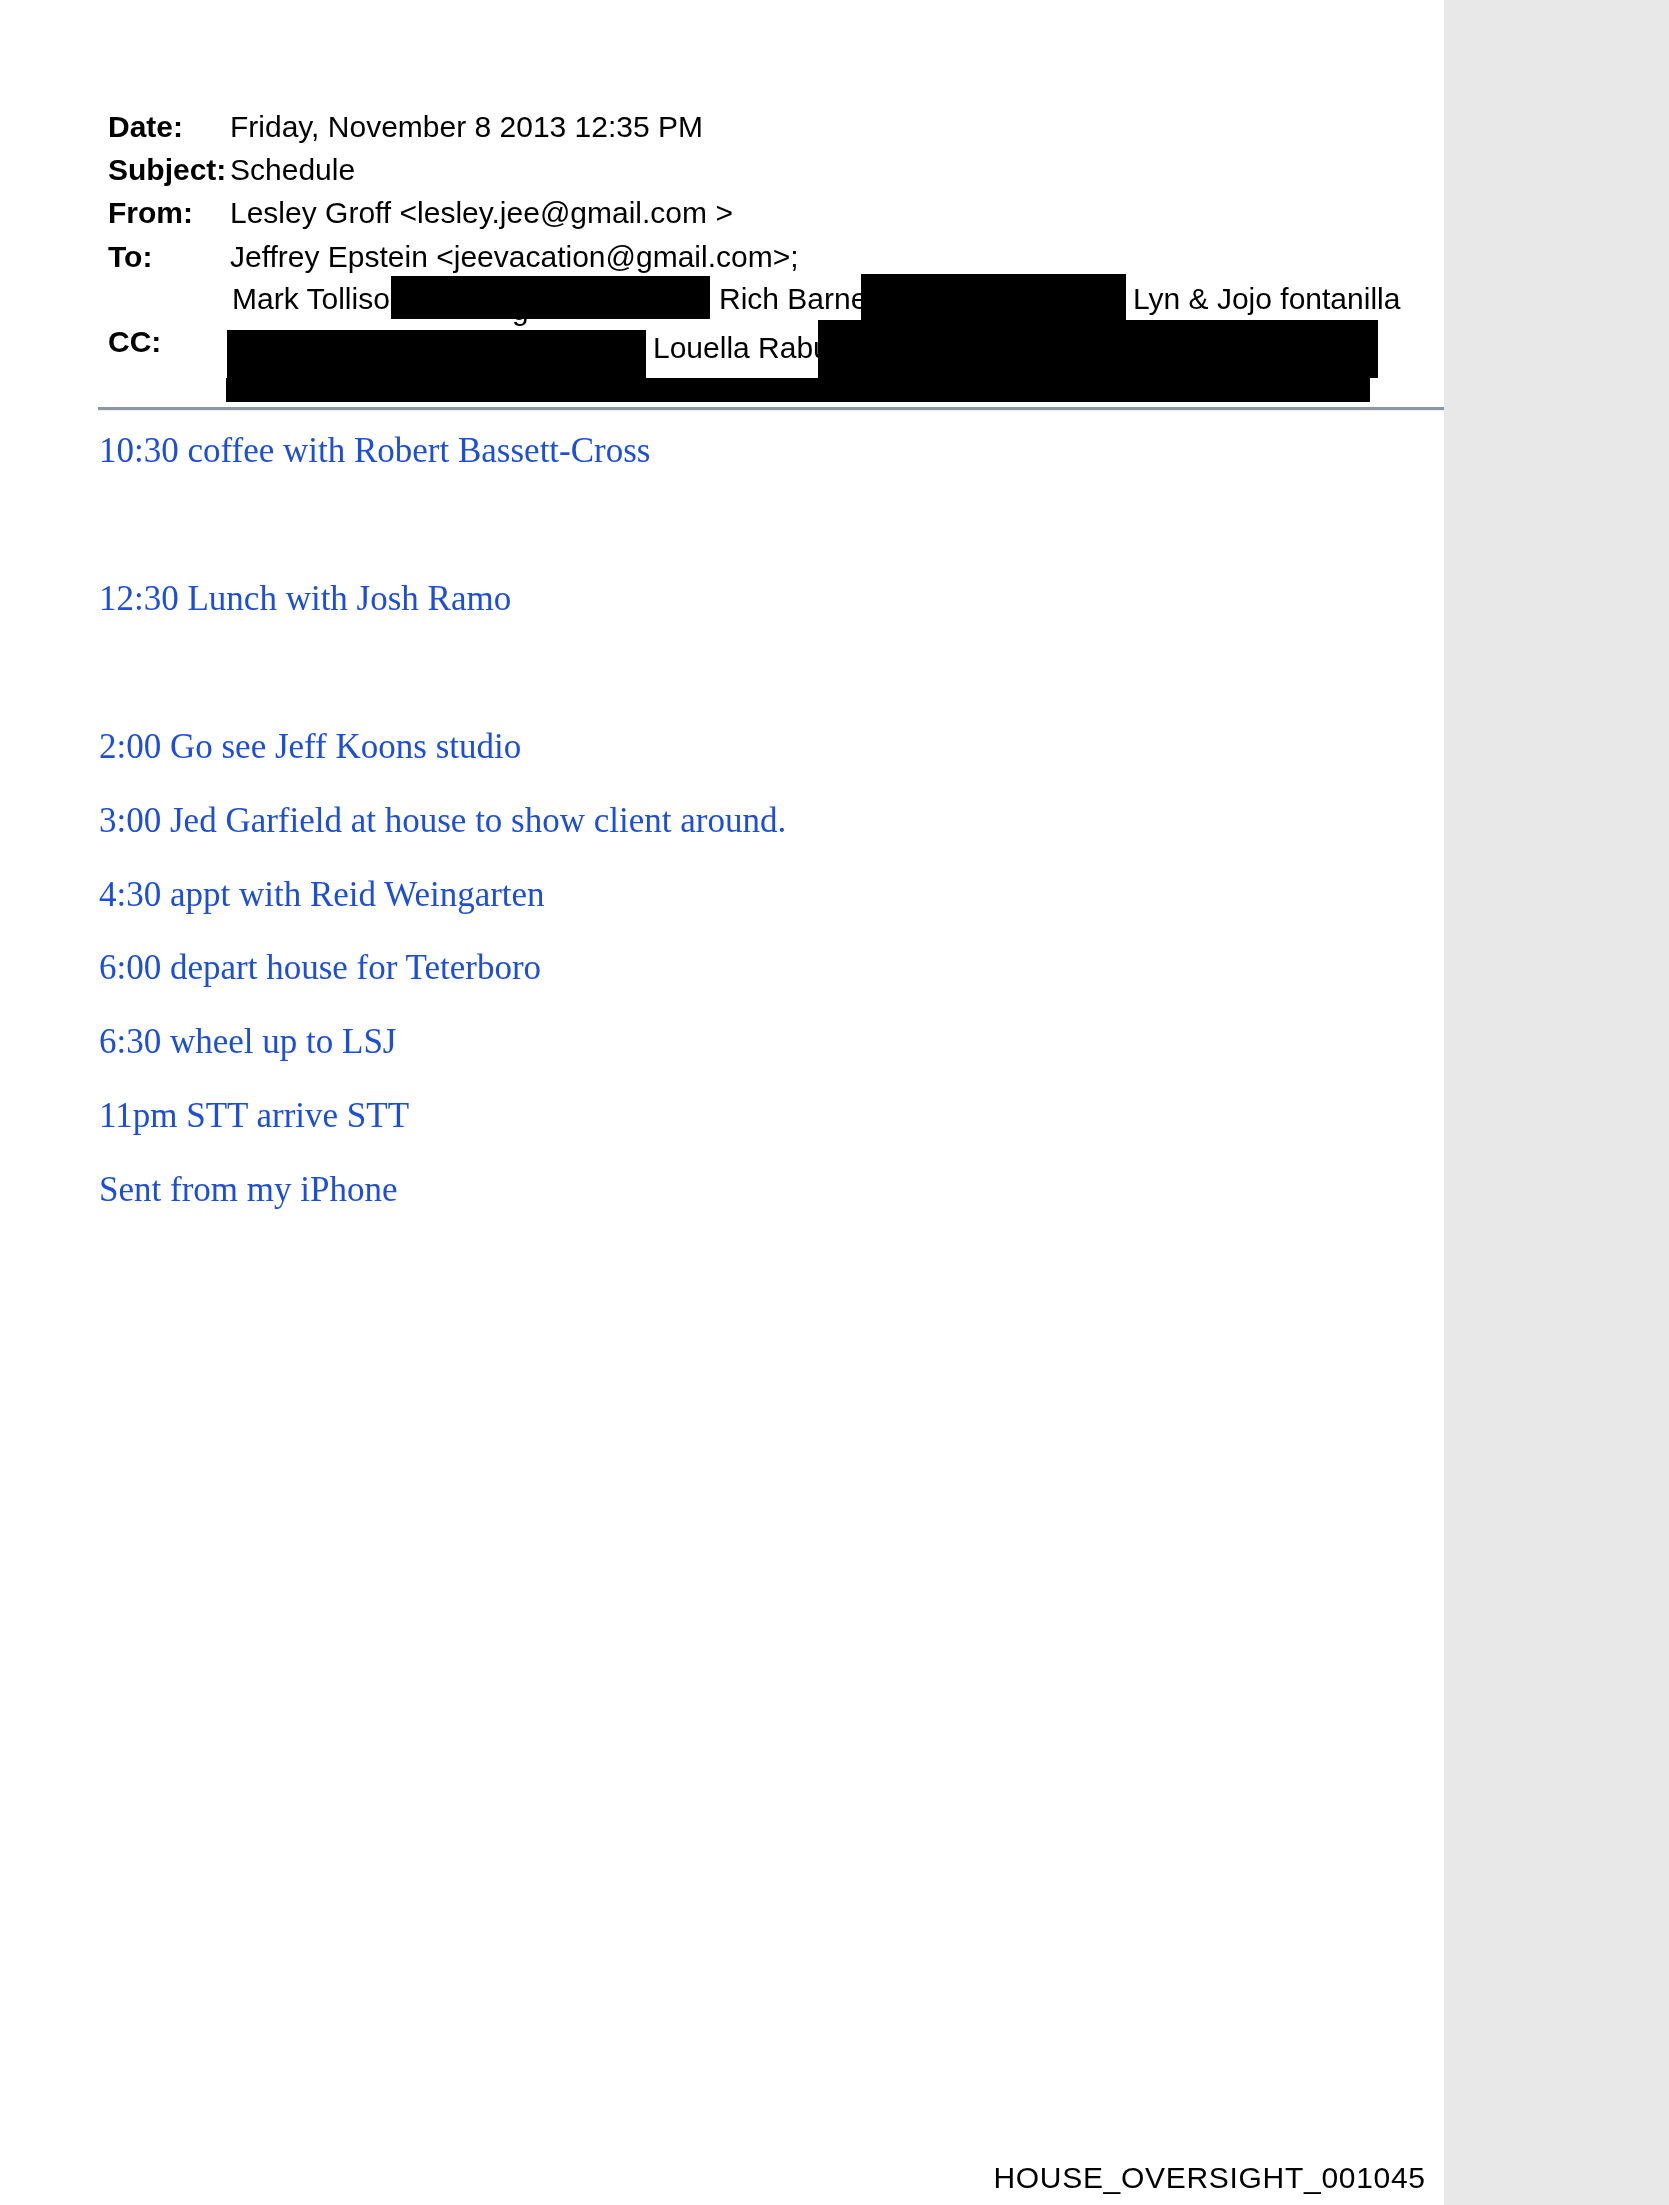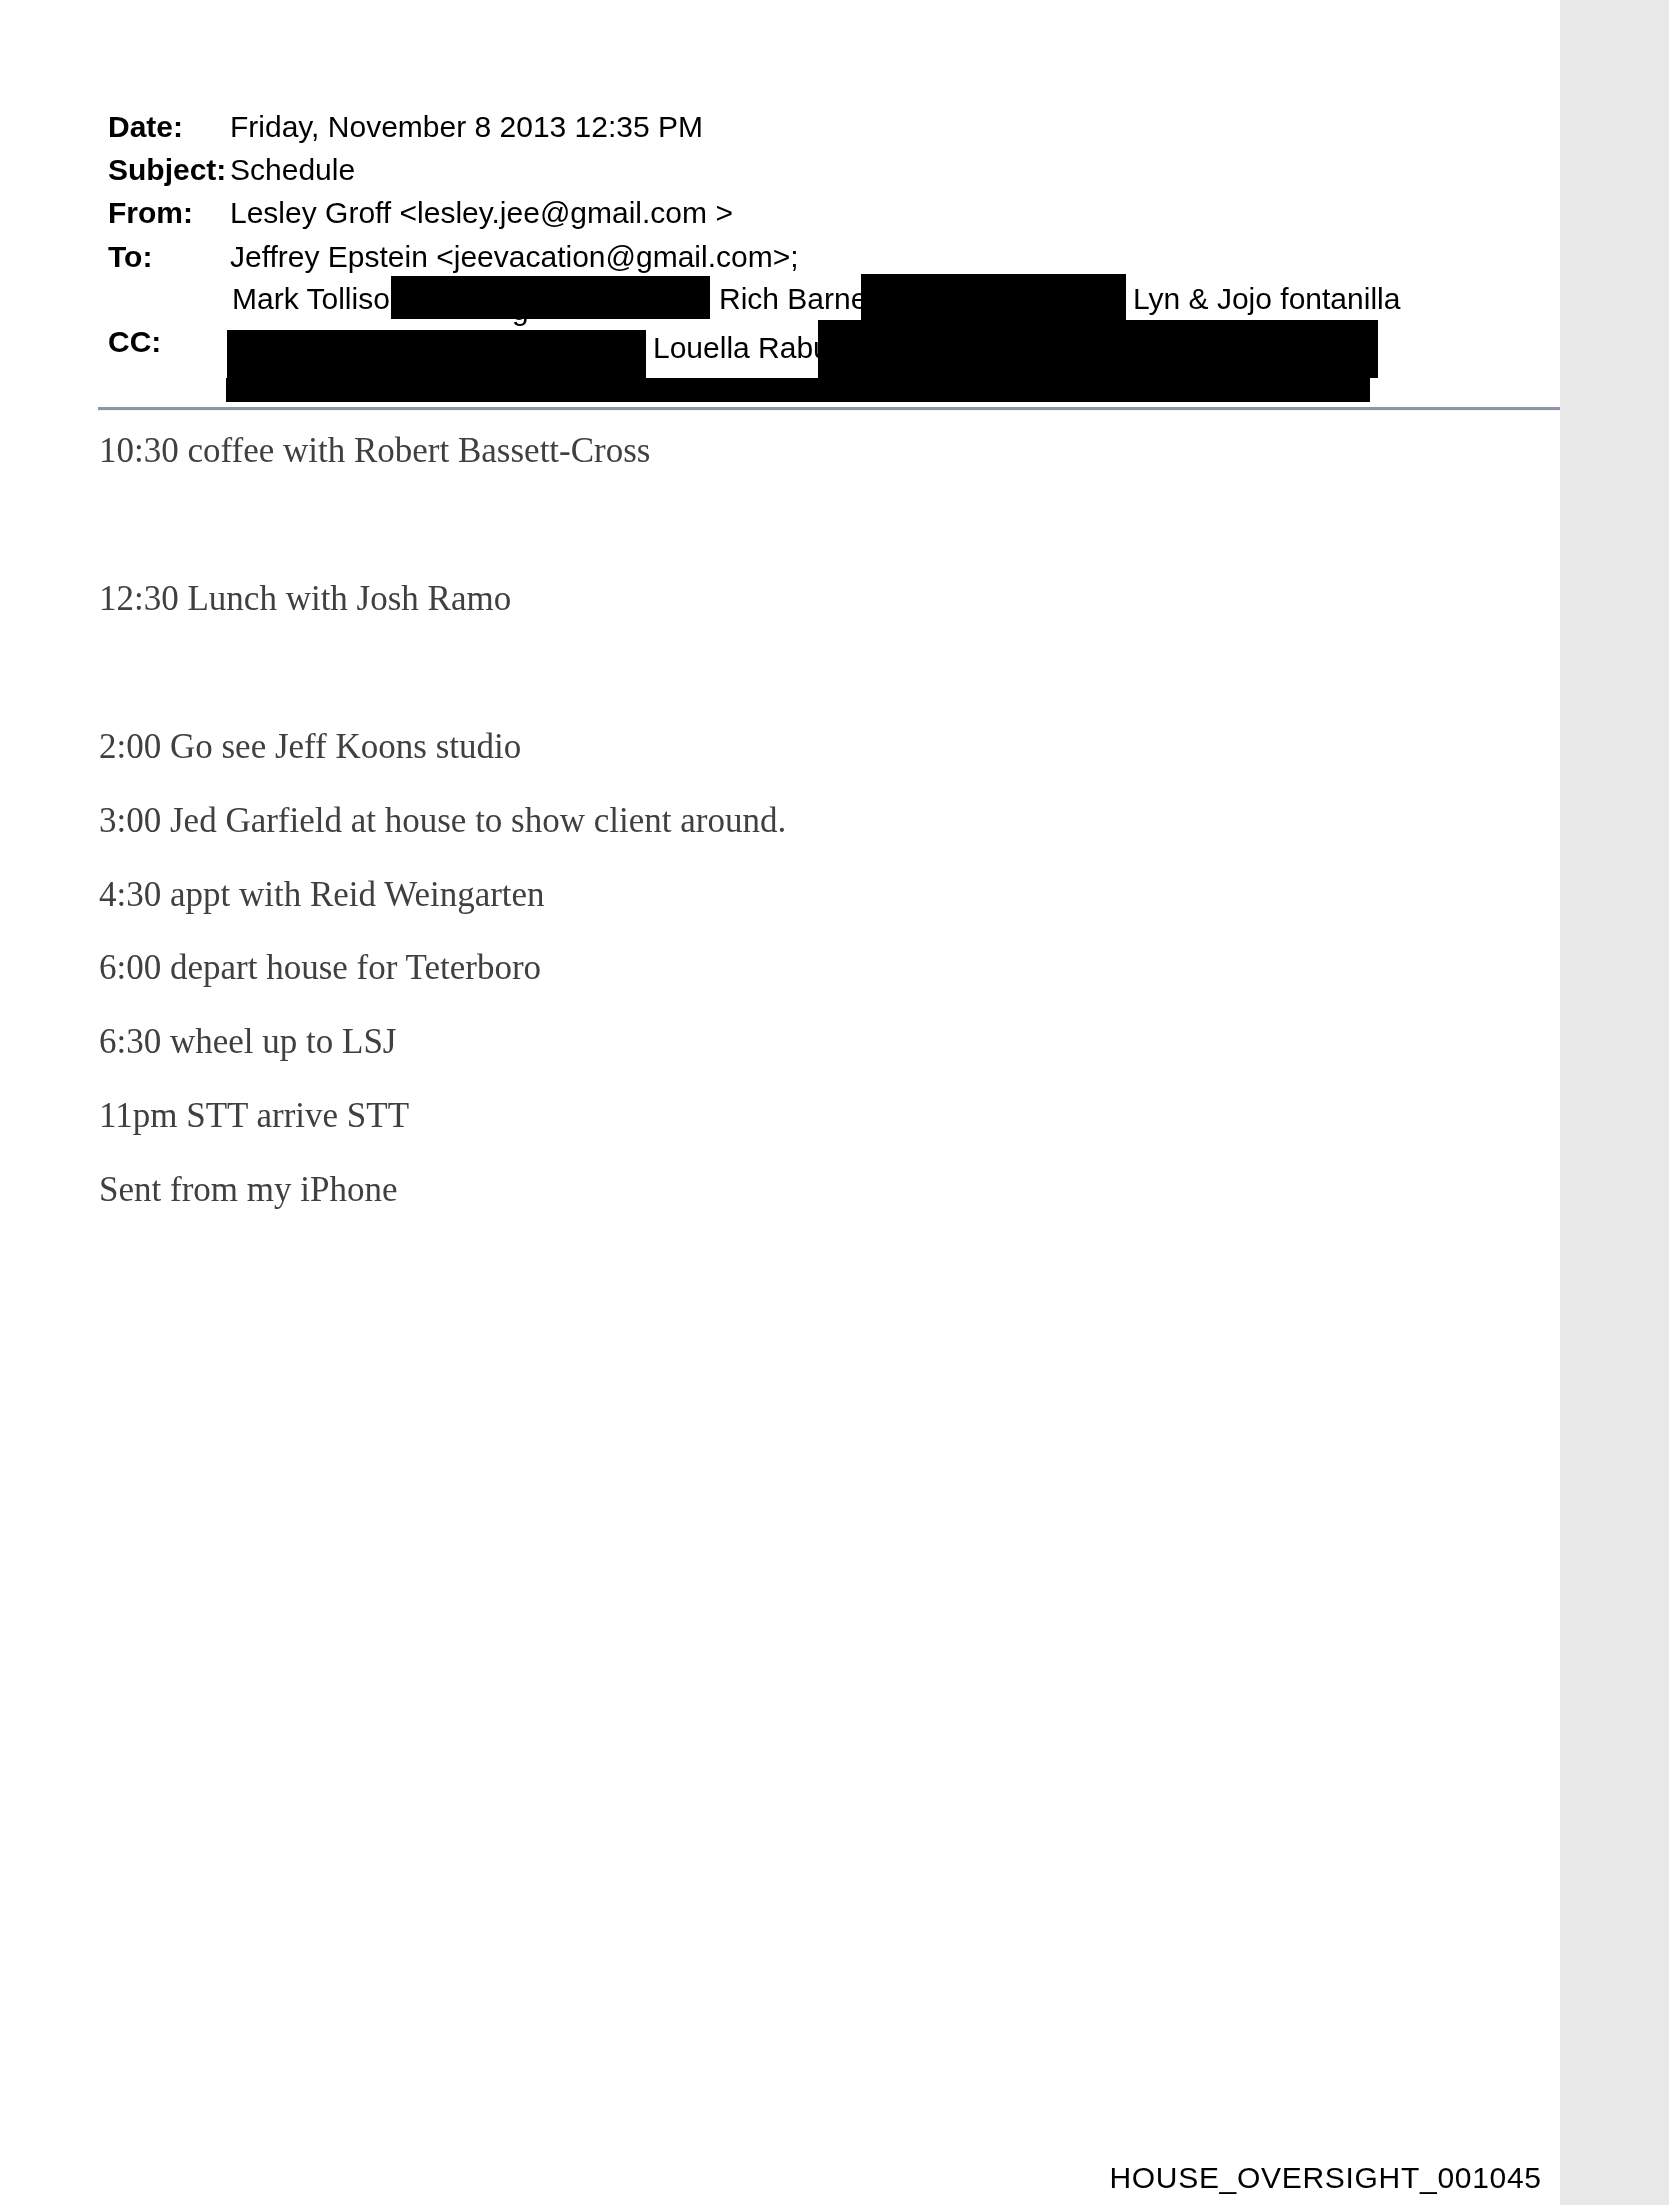--- a/index.html
+++ b/index.html
@@ -1,18 +1,18 @@
 <!DOCTYPE html>
 <html style="font-size:10.5px"><head>
 <meta charset="utf-8">
 <style>
   html, body { margin: 0; padding: 0; background: #e8e8e8; }
   .page {
     position: relative;
-    width: 1560px;
+    width: 1444px;
     height: 2205px;
     background: #ffffff;
     font-family: "Liberation Sans", sans-serif;
     color: #000000;
     overflow: hidden;
   }
   .hdr-label {
     position: absolute;
     left: 108px;
     font-size: 30px;
@@ -52,21 +52,21 @@
     background: #8d96a4;
     border-bottom: 1.3px solid #eef1f6;
   }
   .body-line {
     position: absolute;
     left: 99px;
     font-size: 35px;
     font-family: "Liberation Serif", serif;
     line-height: 1.15;
     white-space: pre;
-    color: #404040;
+    color: #1d4ed8;
   }
   .bates {
     position: absolute;
     right: 18.3px;
     top: 2161px;
     font-size: 30px;
     letter-spacing: 0.7px;
     white-space: pre;
   }
 </style>

